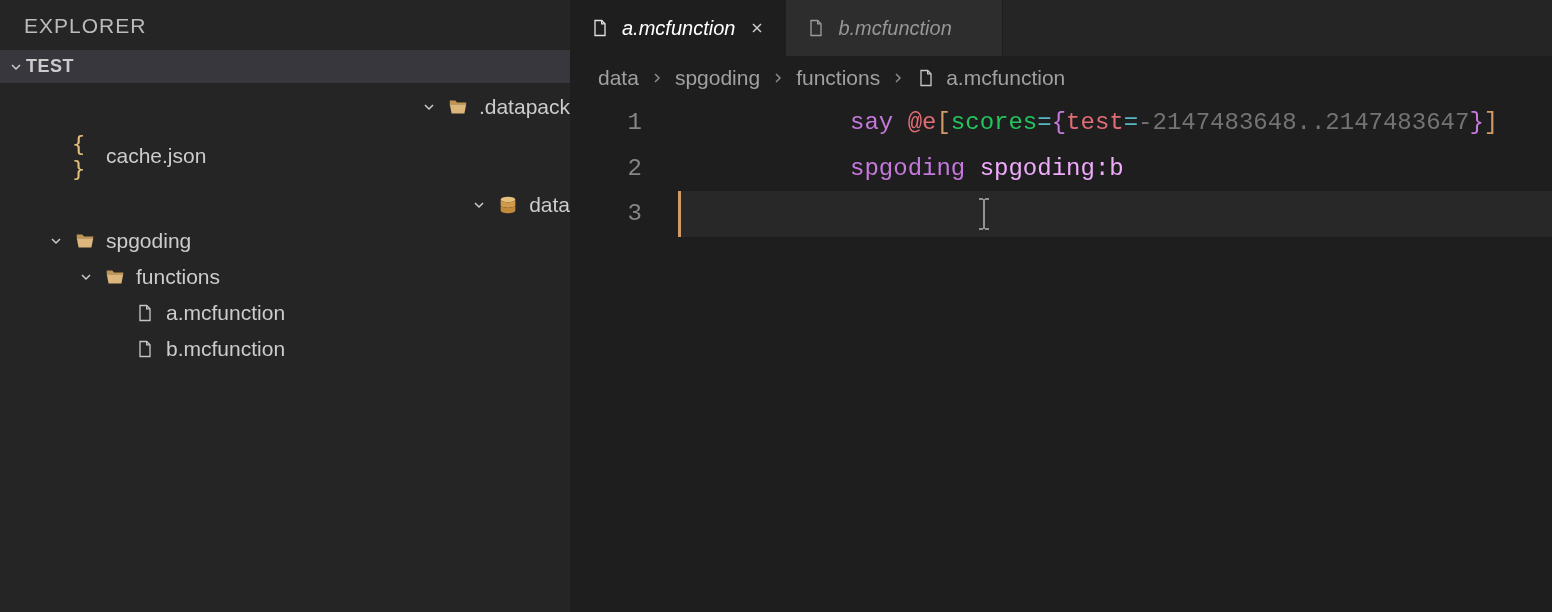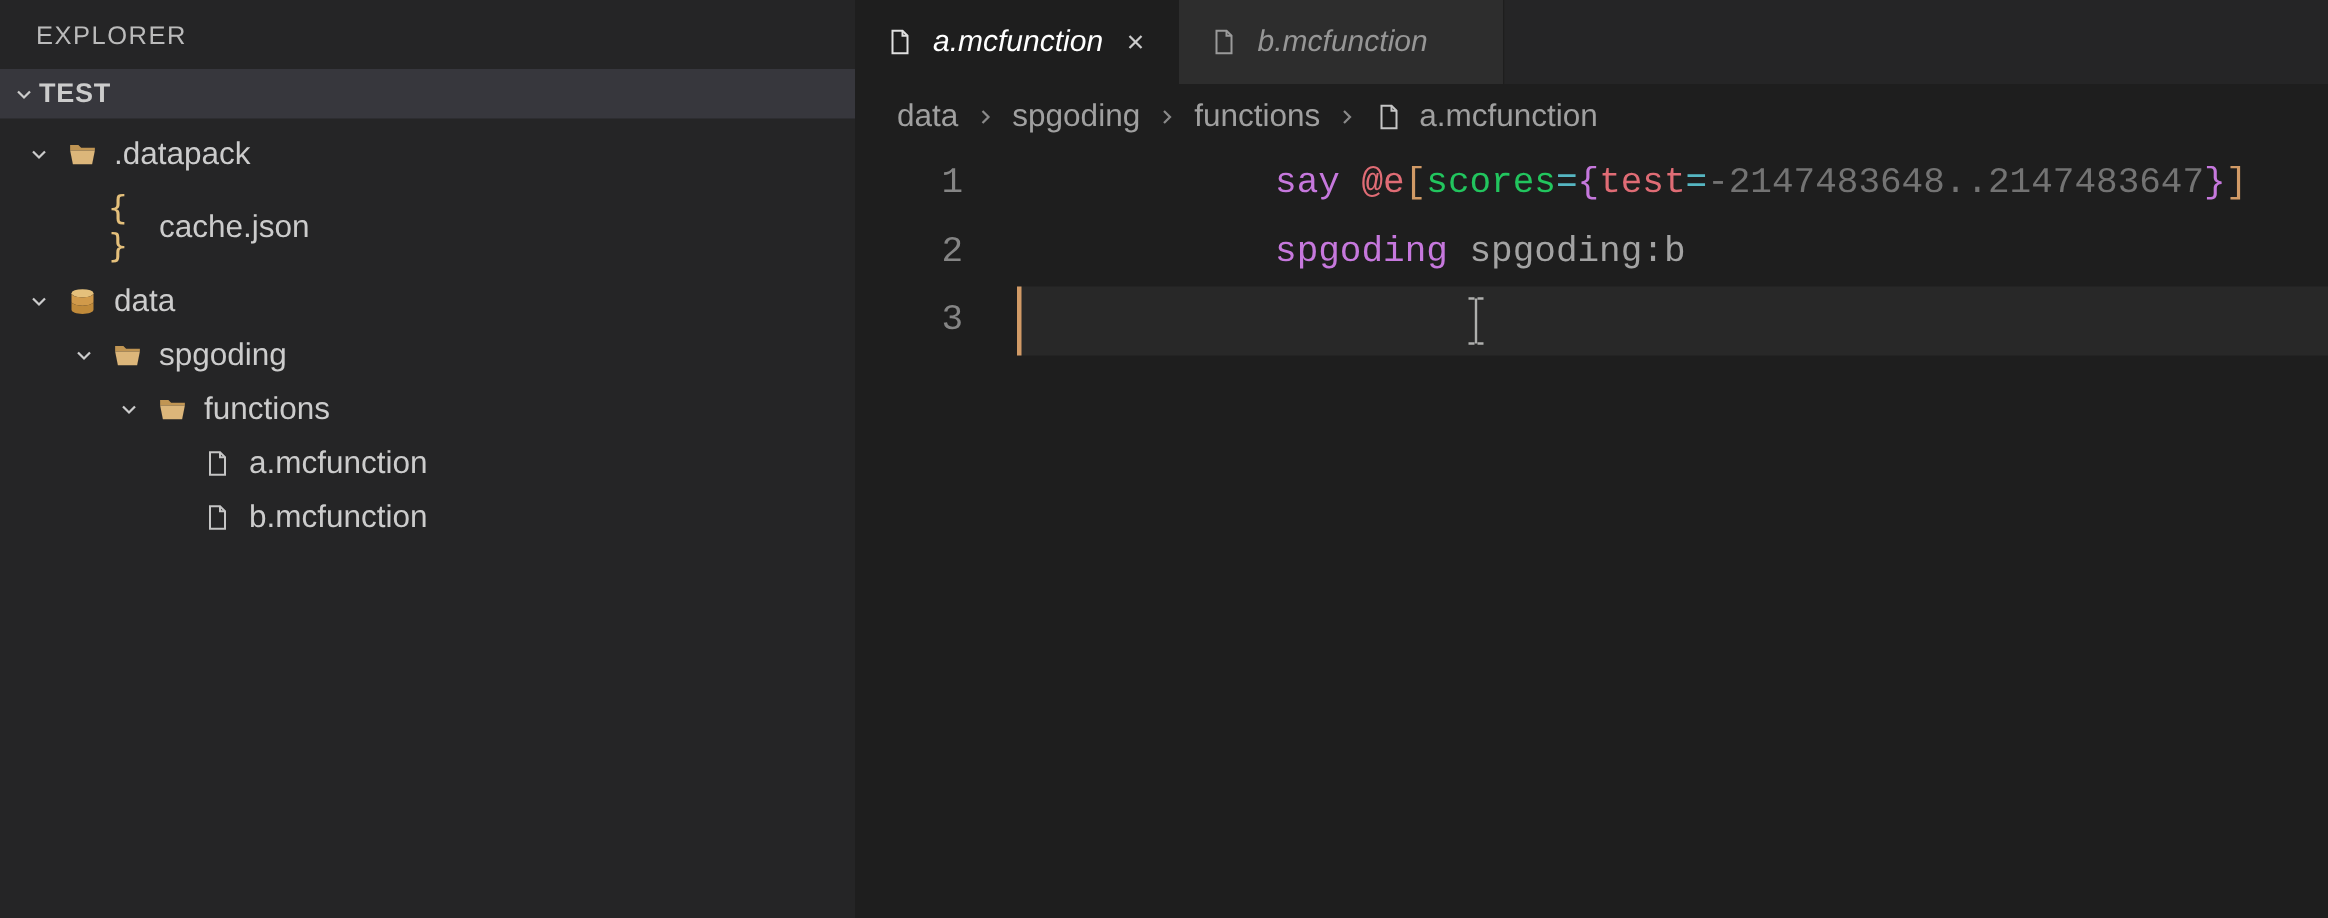--- a/index.html
+++ b/index.html
@@ -15,21 +15,21 @@
   }
   
   .sidebar {
     width: 570px;
     background: #252526;
     display: flex;
     flex-direction: column;
   }
   .explorer-header {
     padding: 14px 24px 12px;
-    font-size: 17px;
+    font-size: 21px;
     letter-spacing: 1px;
     color: #bbbbbb;
   }
   .project-header {
     background: #37373d;
     padding: 6px 0 6px 8px;
     font-size: 18px;
     font-weight: 700;
     color: #cccccc;
     display: flex;
@@ -43,21 +43,21 @@
   .tree-item {
     display: flex;
     align-items: center;
     padding: 6px 0;
     cursor: pointer;
     gap: 8px;
     font-size: 21px;
     color: #cccccc;
   }
   .tree-item .chev { width: 16px; display:flex; align-items:center; justify-content:center;}
-  .indent-0 { padding-left: 18px; }
+  .indent-0 { padding-left: 2px; justify-content: flex-end; }
   .indent-1 { padding-left: 48px; }
   .indent-2 { padding-left: 78px; }
   .indent-3 { padding-left: 108px; }
   .icon-slot { width: 26px; display:flex; align-items:center; justify-content:center; }
   
   .editor {
     flex: 1;
     background: #1e1e1e;
     display: flex;
     flex-direction: column;
@@ -140,21 +140,21 @@
   .cursor svg { display:block; }
   
   .kw   { color: #c678dd; margin-left: 28px; }
   .sel  { color: #e06c75; }
   .brkt { color: #d19a66; font-weight: 400;}
   .attr { color: #22c55e; }
   .eq   { color: #56b6c2; }
   .curly{ color: #c678dd; }
   .name { color: #e06c75; }
   .num  { color: #737373; }
-  .ns   { color: #a3a3a3; }
+  .ns   { color: #f0abfc; }
   
   svg { display:block; }
 </style>
 </head>
 <body>
 
 <div class="sidebar">
   <div class="explorer-header">EXPLORER</div>
   <div class="project-header">
     <span>

